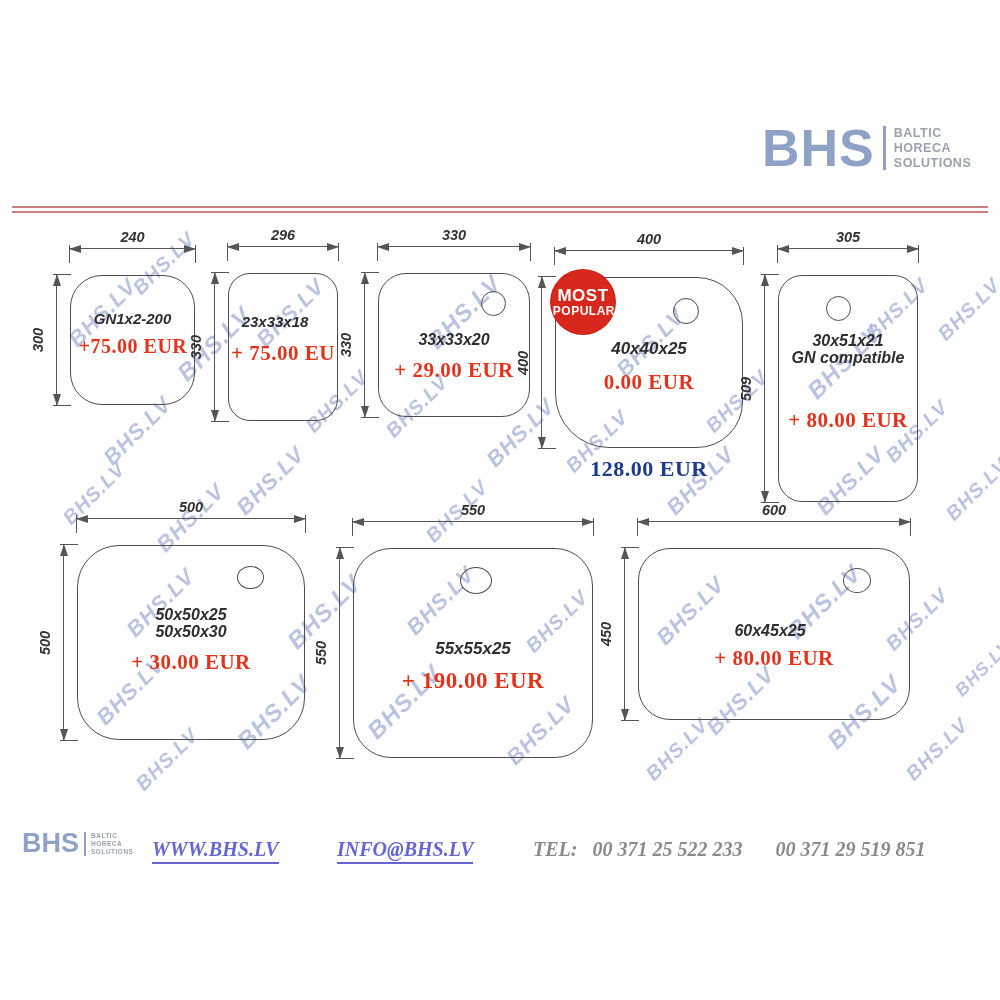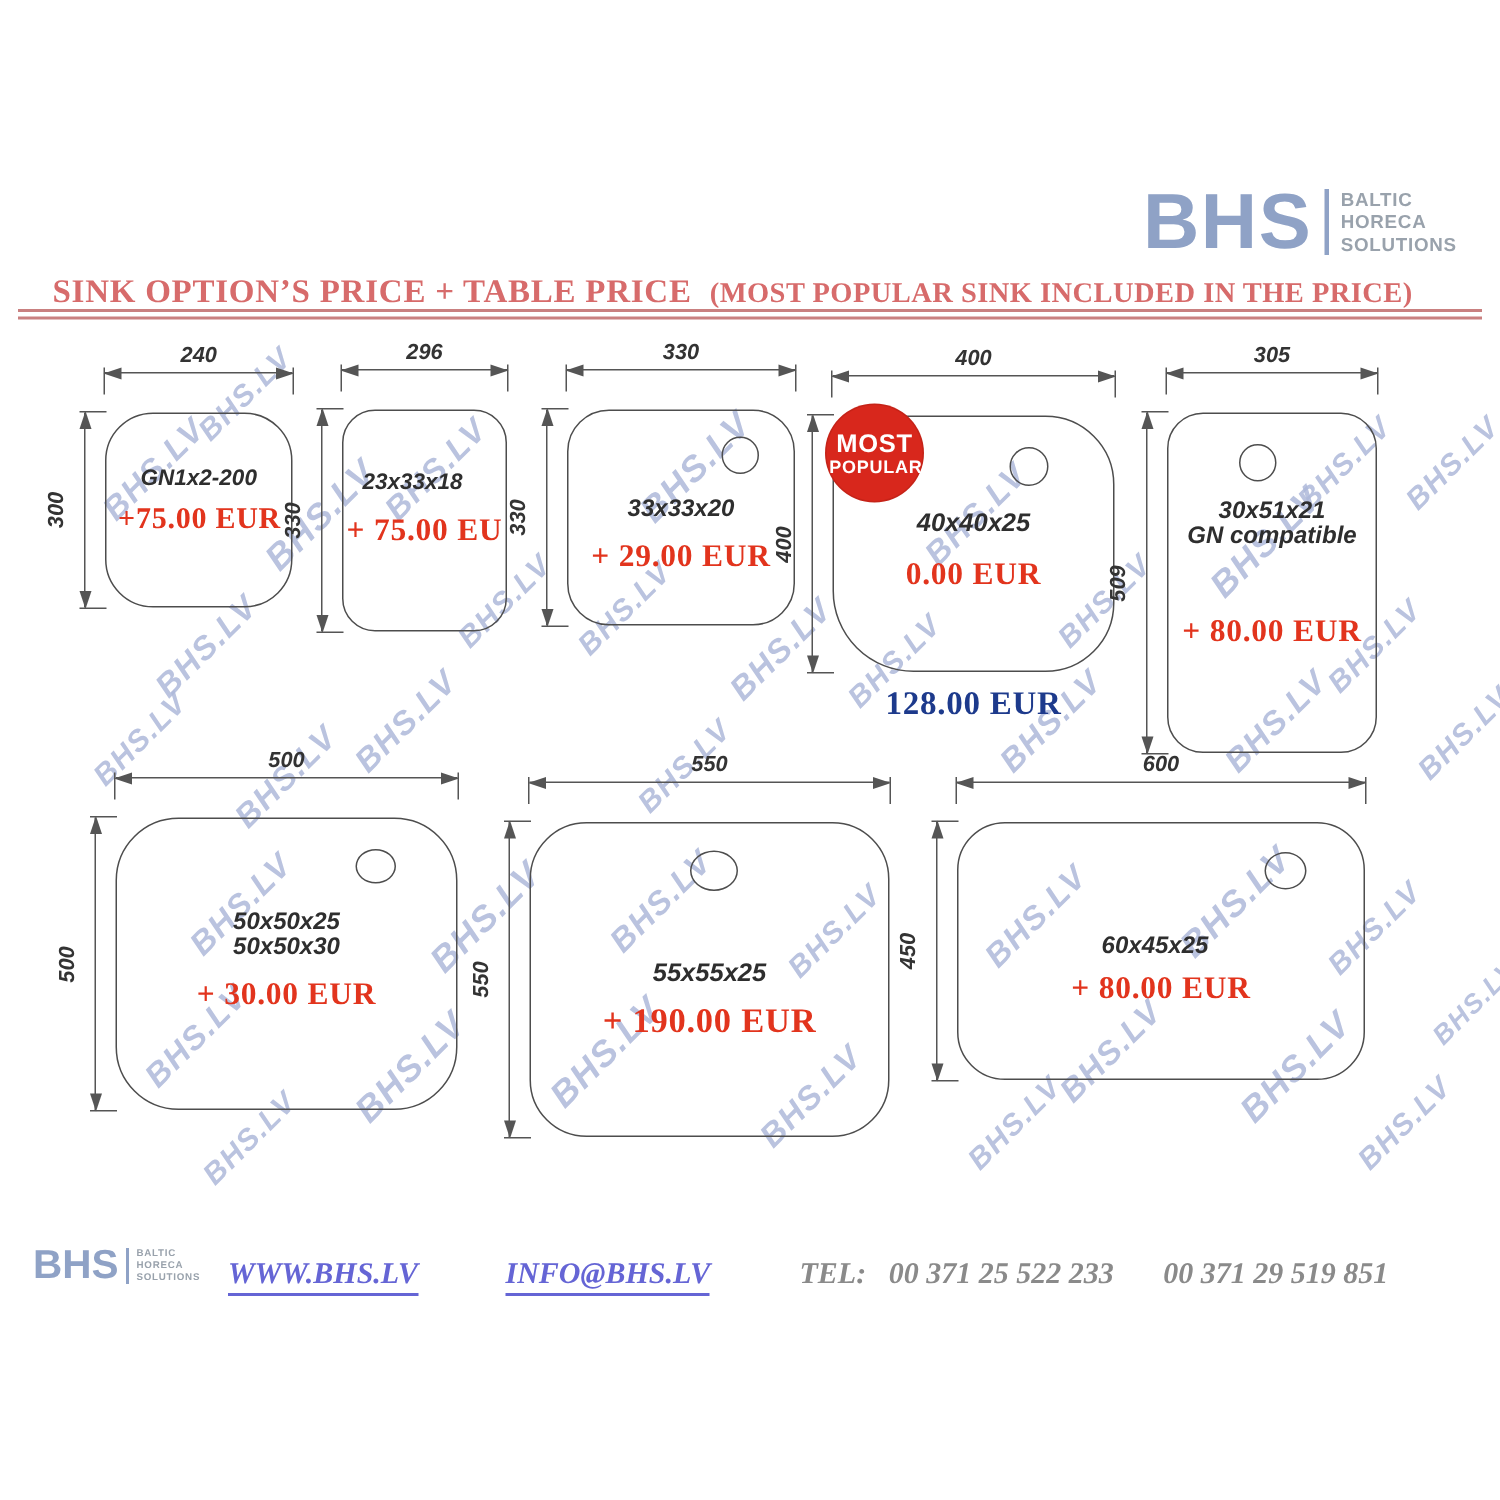--- a/index.html
+++ b/index.html
@@ -135,24 +135,20 @@
   <div class="logo logo-big">
     <span class="logo-text">BHS</span>
     <span class="logo-div"></span>
     <span class="logo-sub">
       <div>BALTIC</div>
       <div>HORECA</div>
       <div>SOLUTIONS</div>
     </span>
   </div>
 
-  <div class="title">
-    <span class="title-main">SINK OPTION’S PRICE + TABLE PRICE</span>
-    <span class="title-paren">(MOST POPULAR SINK INCLUDED IN THE PRICE)</span>
-  </div>
   <div class="title-rule"></div>
 
   <div class="sink" style="left:30px; top:230px; width:200px; height:230px;">
     <div class="dim-h" style="left:40px; top:18px; width:125px;">
       <i class="arr-l"></i>
         <i class="arr-r"></i>
         <i class="tk tk-l"></i>
         <i class="tk tk-r"></i>
       <span class="dim-label">240</span>
     </div>

